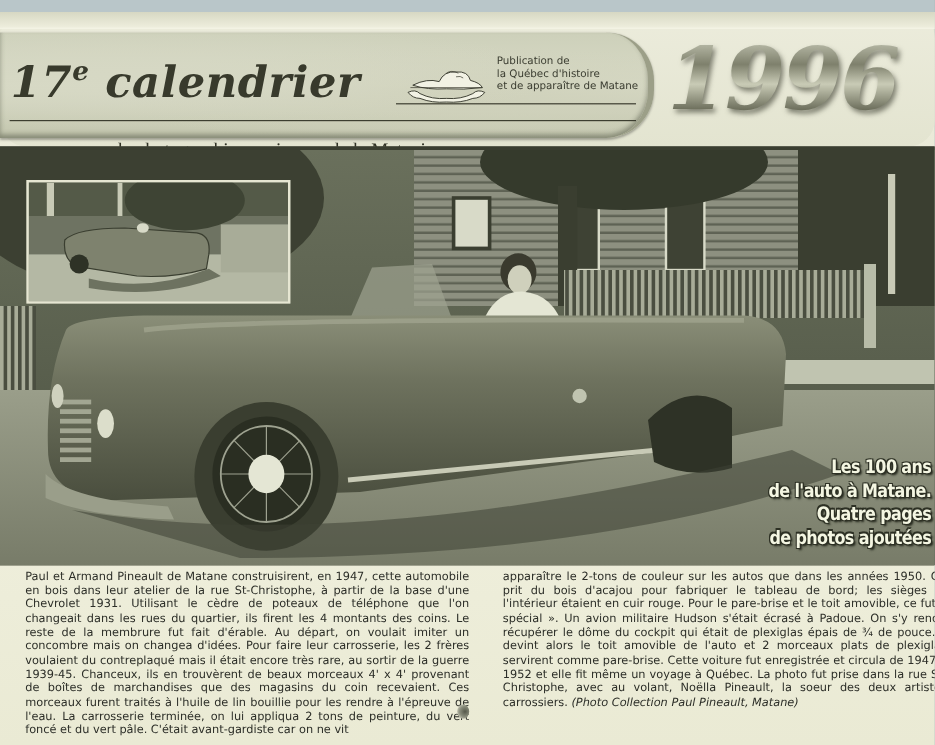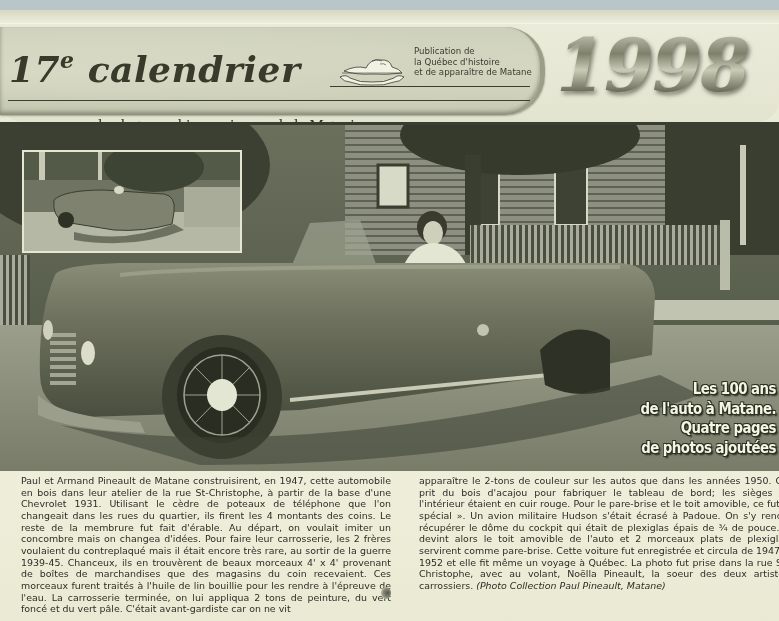--- a/index.html
+++ b/index.html
@@ -120,21 +120,21 @@
         <path d="M4 22 Q10 19 14 23 Q24 28 36 27 Q48 28 58 23 Q62 19 68 22 Q64 27 58 27 Q48 31 36 30 Q24 31 14 27 Q8 27 4 22 Z" fill="#f2f2e4" stroke="#3a3c30" stroke-width="0.8"></path>
         <line x1="6" y1="18" x2="66" y2="18" stroke="#3a3c30" stroke-width="0.6"></line>
       </svg>
 
       <div class="publisher">
         <div>Publication de</div>
         <div>la Québec d'histoire</div>
         <div>et de apparaître de Matane</div>
       </div>
     </div>
-    <div class="year">1998</div>
+    <div class="year">1996</div>
   </div>
 
   <div class="photo">
     <svg width="779" height="349" viewBox="0 0 779 349">
       <defs>
         <linearGradient id="sky" x1="0" y1="0" x2="0" y2="1">
           <stop offset="0" stop-color="#6a705c"></stop>
           <stop offset="1" stop-color="#4a5040"></stop>
         </linearGradient>
         <linearGradient id="road" x1="0" y1="0" x2="0" y2="1">

